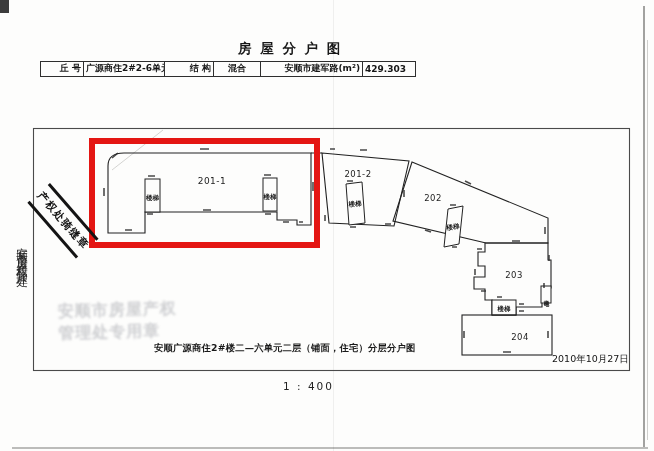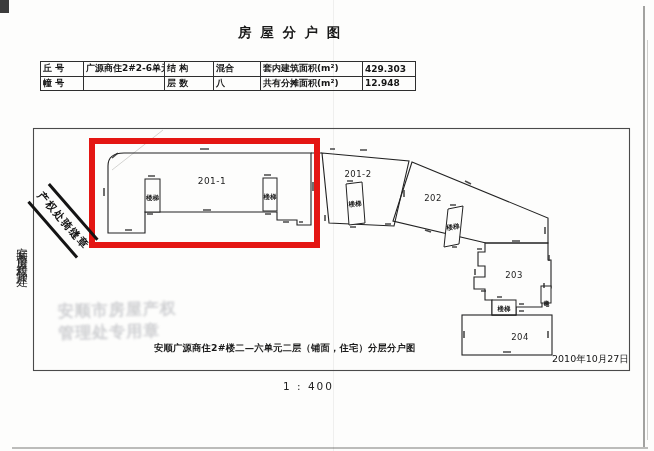--- a/index.html
+++ b/index.html
@@ -7,30 +7,30 @@
        font-family:"DejaVu Sans",sans-serif;}
   .page{position:absolute;left:0;top:0;width:654px;height:451px;
         background:#fdfdfc;color:#1b1b1b;}
   
   .corner-mark{position:absolute;left:0;top:0;width:9px;height:13px;background:#3c3c3c;}
   .edge-right{position:absolute;left:643px;top:6px;width:2px;height:443px;background:#a2a2a0;}
   .edge-right2{position:absolute;left:647px;top:40px;width:1px;height:400px;background:#cfcfcd;}
   .edge-bottom{position:absolute;left:12px;top:447px;width:636px;height:2px;background:#bcbcba;}
   .fold-line{position:absolute;left:333px;top:0;width:1px;height:451px;background:rgba(0,0,0,0.055);}
   
-  .title{position:absolute;left:238px;top:24px;font-size:13.5px;font-weight:bold;
+  .title{position:absolute;left:238px;top:40px;font-size:13.5px;font-weight:bold;
          letter-spacing:2px;color:#181818;white-space:nowrap;}
   
   table.info{position:absolute;left:40px;top:61px;border-collapse:collapse;
              table-layout:fixed;width:375px;}
   table.info td{border:1px solid #2e2e2e;height:13.6px;font-size:9px;font-weight:600;
                 padding:0 2px;white-space:nowrap;overflow:hidden;color:#161616;}
-  td.lab{text-align:left;}
+  td.lab{text-align:right;}
   td.val{text-align:left;padding-left:4px;}
-  td.cen{text-align:left;}
+  td.cen{text-align:center;}
   td.num{padding-right:4px;font-size:8.5px;letter-spacing:0;}
   
   svg.plan{position:absolute;left:0;top:0;}
   svg.plan text{font-family:"DejaVu Sans",sans-serif;fill:#1c1c1c;}
   .unit-lbl{font-size:9px;letter-spacing:0.5px;font-weight:500;}
   .unit-lbl2{font-size:8.5px;letter-spacing:0.5px;font-weight:500;}
   .stair-lbl{font-size:6.5px;font-weight:bold;}
   
   .elev{position:absolute;left:542px;top:288px;width:9px;height:16px;
         writing-mode:vertical-rl;font-size:5.5px;font-weight:bold;line-height:9px;
@@ -79,30 +79,22 @@
       <col style="width:47px">
         <col style="width:102px">
         <col style="width:53px">
     </colgroup>
     <tbody>
         <tr>
       <td class="lab">丘 号</td>
       <td class="val">广源商住2#2-6单元</td>
       <td class="lab">结 构</td>
       <td class="cen">混合</td>
-      <td class="lab">套内建筑面积(m²)</td>
+      <td class="lab">安顺市建军路(m²)</td>
       <td class="num">429.303</td>
-    </tr>
-    <tr>
-      <td class="lab">幢 号</td>
-      <td class="val"></td>
-      <td class="lab">层 数</td>
-      <td class="cen">八</td>
-      <td class="lab">共有分摊面积(m²)</td>
-      <td class="num">12.948</td>
     </tr>
   </tbody>
     </table>
 
   <svg class="plan" width="654" height="451" viewBox="0 0 654 451">
 
     <rect x="33.5" y="128.5" width="596" height="242" fill="none" stroke="#4a4a4a" stroke-width="1.1"></rect>
 
     <line x1="163" y1="130" x2="112" y2="170" stroke="#c9c9c7" stroke-width="0.8"></line>
 

